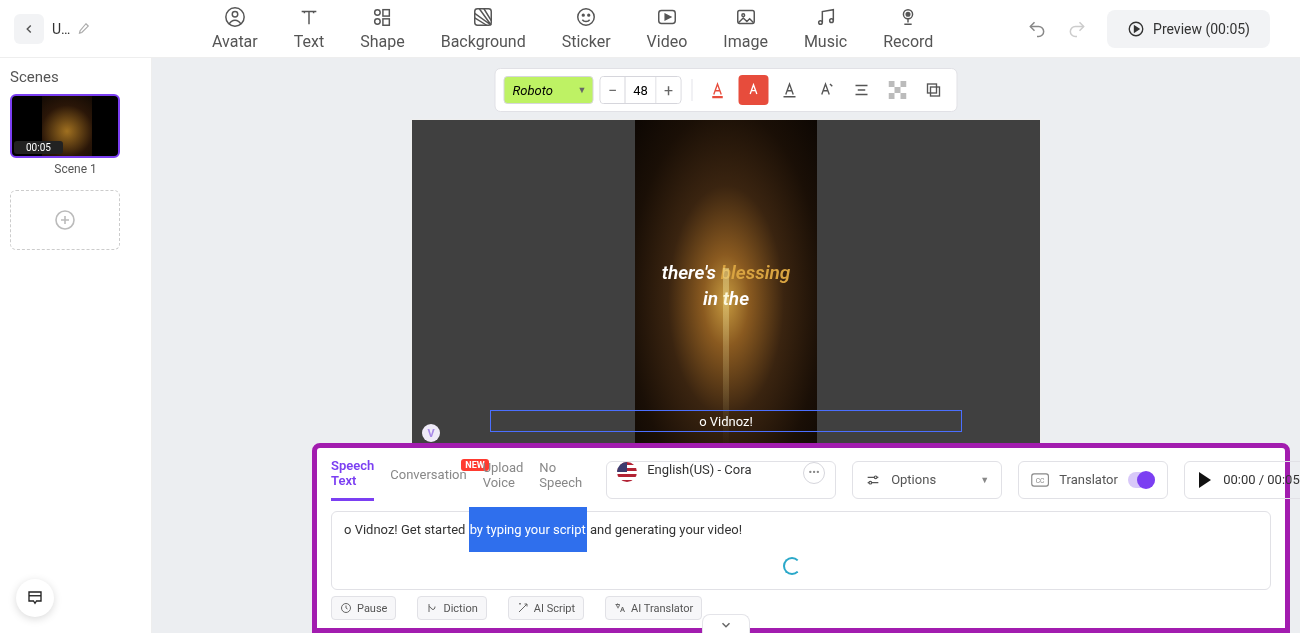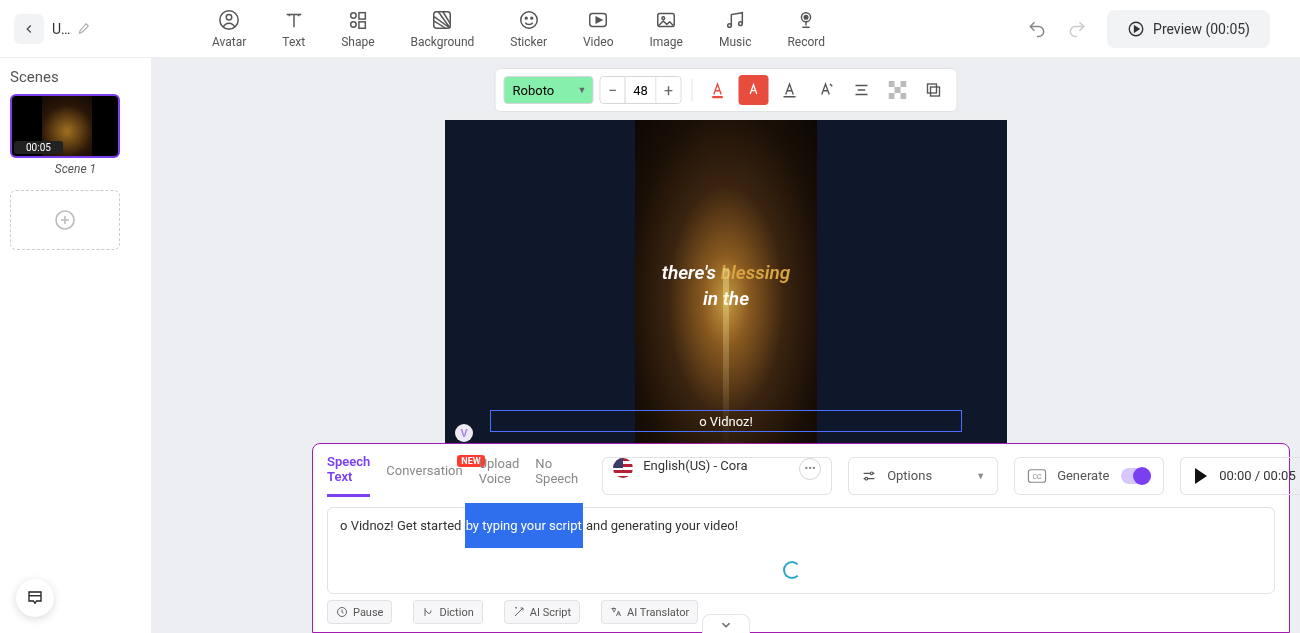--- a/index.html
+++ b/index.html
@@ -6,63 +6,63 @@
   body { width: 1300px; height: 633px; background: #fff; overflow: hidden; position: relative; }
 
   
   .topbar { height: 58px; display: flex; align-items: center; padding: 0 14px; border-bottom: 1px solid #eee; }
   .back-btn { width: 30px; height: 30px; border-radius: 6px; background: #f2f3f5; display: flex; align-items: center; justify-content: center; margin-right: 8px; cursor: pointer; }
   .title-wrap { display: flex; align-items: center; gap: 6px; width: 60px; overflow: hidden; }
   .title-txt { font-size: 14px; color: #333; white-space: nowrap; overflow: hidden; text-overflow: ellipsis; }
   .edit-icn { color: #999; }
   .tools { display: flex; gap: 36px; margin-left: 100px; }
   .tool { display: flex; flex-direction: column; align-items: center; gap: 4px; color: #555; cursor: pointer; }
-  .tool span.lbl { font-size: 12px; }
+  .tool span.lbl { font-size: 16px; }
   .undo-redo { margin-left: auto; display: flex; gap: 20px; color: #888; margin-right: 20px; }
   .prev-btn { height: 38px; padding: 0 20px; border-radius: 8px; background: #f2f3f5; display: flex; align-items: center; gap: 8px; font-size: 14px; color: #333; cursor: pointer; margin-right: 16px; }
   .gen-btn { height: 38px; padding: 0 22px; border-radius: 8px; background: #7b3ff2; color: #fff; display: flex; align-items: center; gap: 8px; font-size: 14px; font-weight: 500; cursor: pointer; }
 
   
   .main { display: flex; height: calc(100% - 58px); }
   .scenes-col { width: 152px; padding: 10px; border-right: 1px solid #eee; background: #fff; }
   .scenes-hd { font-size: 15px; color: #555; margin-bottom: 8px; }
   .scene-thumb { width: 110px; height: 64px; border: 2px solid #7b3ff2; border-radius: 6px; position: relative; overflow: hidden; background: #000; margin-bottom: 4px; }
   .scene-thumb-inner { position:absolute; left:30px; top:0; width:50px; height:64px; background: radial-gradient(circle at 50% 55%, #a07020 0%, #2a1608 60%, #120a04 100%); }
   .scene-time { position: absolute; left: 2px; bottom: 2px; background: #222; color: #fff; font-size: 10px; padding: 1px 12px; border-radius: 3px; }
-  .scene-name { font-size: 12px; text-align: center; color: #555; font-style: italic; }
+  .scene-name { font-size: 12px; text-align: center; color: #555; }
   .add-scene { width: 110px; height: 60px; border: 1px dashed #ccc; border-radius: 6px; display: flex; align-items: center; justify-content: center; color: #bbb; margin-top: 14px; cursor: pointer; }
 
   .stage { flex: 1; background: #eceef1; position: relative; }
 
   
   .text-toolbar { position: absolute; top: 10px; left: 50%; transform: translateX(-50%); height: 44px; background: #fff; border: 1px solid #e1e1e6; border-radius: 6px; display: flex; align-items: center; padding: 0 8px; gap: 6px; }
-  .font-select { height: 28px; border: 1px solid #d6d6dc; border-radius: 4px; padding: 0 20px 0 8px; font-size: 13px; background: #86efac; position: relative; display: flex; align-items: center; min-width: 90px; cursor: pointer; }
+  .font-select { height: 28px; border: 1px solid #d6d6dc; border-radius: 4px; padding: 0 20px 0 8px; font-size: 13px; background: #bef264; position: relative; display: flex; align-items: center; min-width: 90px; cursor: pointer; font-style: italic; }
   .caret { position: absolute; right: 6px; top: 50%; transform: translateY(-50%); font-size: 9px; color: #666; }
   .num-grp { display: flex; height: 28px; border: 1px solid #d6d6dc; border-radius: 4px; overflow: hidden; }
   .num-btn { width: 24px; display: flex; align-items: center; justify-content: center; color: #666; cursor: pointer; border: 0; background: #fff; }
   .num-val { width: 32px; display: flex; align-items: center; justify-content: center; font-size: 13px; border-left: 1px solid #d6d6dc; border-right: 1px solid #d6d6dc; }
   .tb-div { width: 1px; height: 22px; background: #e4e4e9; margin: 0 4px; }
   .tb-btn { width: 30px; height: 30px; display: flex; align-items: center; justify-content: center; color: #555; cursor: pointer; border-radius: 4px; }
   .tb-btn.filled { background: #e74c3c; color: #fff; border-radius: 4px; }
 
   
-  .canvas { position: absolute; top: 62px; left: 50%; transform: translateX(-50%); width: 562px; height: 328px; background: #0f172a; box-shadow: 0 0 0 1px #eee; }
+  .canvas { position: absolute; top: 62px; left: 50%; transform: translateX(-50%); width: 628px; height: 328px; background: #404040; box-shadow: 0 0 0 1px #eee; }
   .portrait { position: absolute; left: 50%; top: 0; transform: translateX(-50%); width: 182px; height: 328px; background: radial-gradient(ellipse at 50% 55%, #c69a40 0%, #8a5a20 18%, #3a2410 45%, #1a0f06 75%, #0d0703 100%); overflow: hidden; }
   .portrait::after{content:"";position:absolute;left:50%;bottom:0;transform:translateX(-50%);width:6px;height:55%;background:linear-gradient(#f5e9a0, rgba(245,233,160,0));opacity:.45;}
   .overlay-text { position: absolute; top: 140px; left: 0; right: 0; text-align: center; font-style: italic; font-weight: 600; font-size: 19px; line-height: 1.35; }
   .ov-white { color: #fff; }
   .ov-gold { color: #d9a441; }
   .watermark { position:absolute; left:10px; bottom:6px; width:18px; height:18px; border-radius:50%; background:#efeaf8; display:flex; align-items:center;justify-content:center; color:#a98ae8; font-size:11px; font-weight:700;}
   .caption-box { position: absolute; bottom: 16px; left: 50%; transform: translateX(-50%); width: 472px; height: 22px; border: 1px solid #4b6fff; display: flex; align-items: center; justify-content: center; font-size: 13px; color: #fff; }
   .caption-inner { padding: 0 6px; }
 
   .collapse-handle { position: absolute; left: 50%; bottom: -1px; transform: translateX(-50%); width: 48px; height: 20px; background: #fff; border: 1px solid #e4e4e9; border-bottom: none; border-radius: 8px 8px 0 0; display: flex; align-items: center; justify-content: center; color: #666; cursor: pointer; z-index: 2; }
 
   
-  .bottom { position: absolute; left: 160px; right: 10px; bottom: 0; height: 190px; background: #fff; border: 1px solid #a21caf; border-radius: 8px 8px 0 0; display: flex; flex-direction: column; }
+  .bottom { position: absolute; left: 160px; right: 10px; bottom: 0; height: 190px; background: #fff; border: 5px solid #a21caf; border-radius: 8px 8px 0 0; display: flex; flex-direction: column; }
 
   .tabs-row { display: flex; align-items: center; padding: 10px 14px 0 14px; gap: 16px; }
   .tab { font-size: 13px; color: #888; padding-bottom: 10px; cursor: pointer; position: relative; }
   .tab.active { color: #7b3ff2; font-weight: 600; border-bottom: 3px solid #7b3ff2; }
   .badge-new { position: absolute; top: -8px; right: -22px; background: #ff3b30; color: #fff; font-size: 9px; font-weight: 700; padding: 1px 4px; border-radius: 3px; }
 
   .voice-pill { margin-left: 8px; height: 38px; border: 1px solid #e1e1e6; border-radius: 6px; display: flex; align-items: flex-start; padding: 0 10px; gap: 10px; min-width: 230px; cursor: pointer; }
   .flag { width: 20px; height: 20px; border-radius: 50%; background: linear-gradient(#b22234 0 15%, #fff 15% 30%, #b22234 30% 45%, #fff 45% 60%, #b22234 60% 75%, #fff 75% 90%, #b22234 90% 100%); position: relative; overflow:hidden;}
   .flag::before{content:"";position:absolute;left:0;top:0;width:10px;height:10px;background:#3c3b6e;}
   .voice-name { font-size: 13px; color: #333; flex: 1; }
@@ -317,21 +317,21 @@
             </svg>
           <span>Options</span>
           <span style="margin-left:auto;font-size:9px;color:#888">▼</span>
         </div>
 
         <div class="subs-pill">
           <svg width="20" height="14" viewBox="0 0 24 18" fill="none" stroke="#888" stroke-width="1.5">
               <rect x="1" y="1" width="22" height="16" rx="3"></rect>
               <text x="12" y="13" text-anchor="middle" font-size="9" fill="#888" stroke="none">CC</text>
             </svg>
-          <span>Generate</span>
+          <span>Translator</span>
           <span class="toggle"></span>
         </div>
 
         <div class="play-pill">
           <span class="play-tri"></span>
           <span>00:00 / 00:05</span>
         </div>
       </div>
 
       <div class="script-area">

